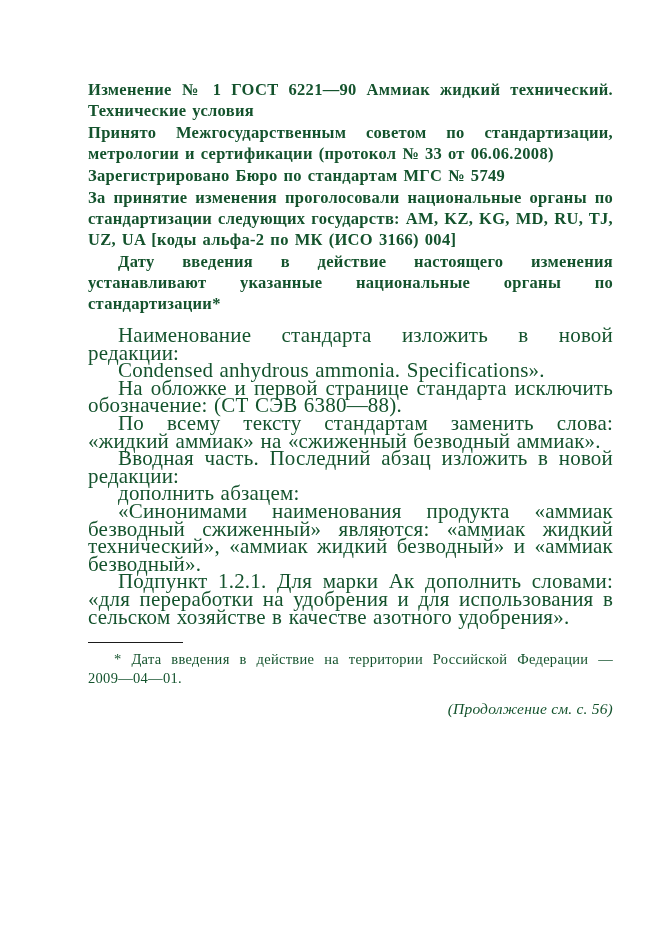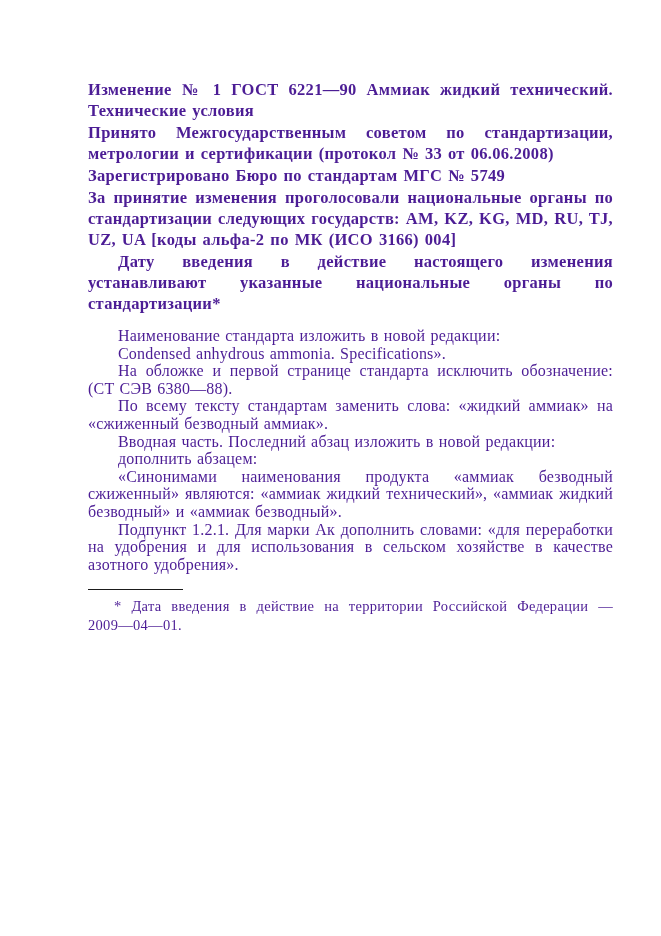--- a/index.html
+++ b/index.html
@@ -5,21 +5,21 @@
   html, body {
     margin: 0;
     padding: 0;
     background: #ffffff;
   }
   .page {
     position: relative;
     width: 661px;
     height: 936px;
     background: #ffffff;
-    color: #4c1d95;
+    color: #14532d;
     font-family: "Liberation Serif", "DejaVu Serif", serif;
     overflow: hidden;
   }
   .textblock {
     position: absolute;
     left: 88px;
     top: 79px;
     width: 525px;
   }
   .textblock p {
@@ -30,21 +30,21 @@
   p.hdr {
     font-weight: bold;
     font-size: 16.5px;
     line-height: 21px;
     letter-spacing: 0.3px;
     word-spacing: 1.5px;
     margin-bottom: 1px;
   }
   
   p.body {
-    font-size: 16px;
+    font-size: 21px;
     line-height: 17.6px;
     letter-spacing: 0.2px;
     word-spacing: 1px;
   }
   p.bold {
     font-weight: bold;
   }
   p.ind {
     text-indent: 30px;
     font-family: Liberation Serif, serif;
@@ -96,14 +96,15 @@
     <p class="body ind">Вводная часть. Последний абзац изложить в новой редакции:</p>
     <p class="body ind">дополнить абзацем:</p>
     <p class="body ind">«Синонимами наименования продукта «аммиак безводный сжиженный» являются: «аммиак жидкий технический», «аммиак жидкий безводный» и «аммиак безводный».</p>
     <p class="body ind">Подпункт 1.2.1. Для марки Ак дополнить словами: «для переработки на удобрения и для использования в сельском хозяйстве в качестве азотного удобрения».</p>
 
     <div class="footnote-block">
       <div class="footnote-rule"></div>
       <p class="footnote">* Дата введения в действие на территории Российской Федерации — 2009—04—01.</p>
     </div>
 
+    <p class="continuation">(Продолжение см. с. 56)</p>
   </div>
 </div>
 
 </body></html>

